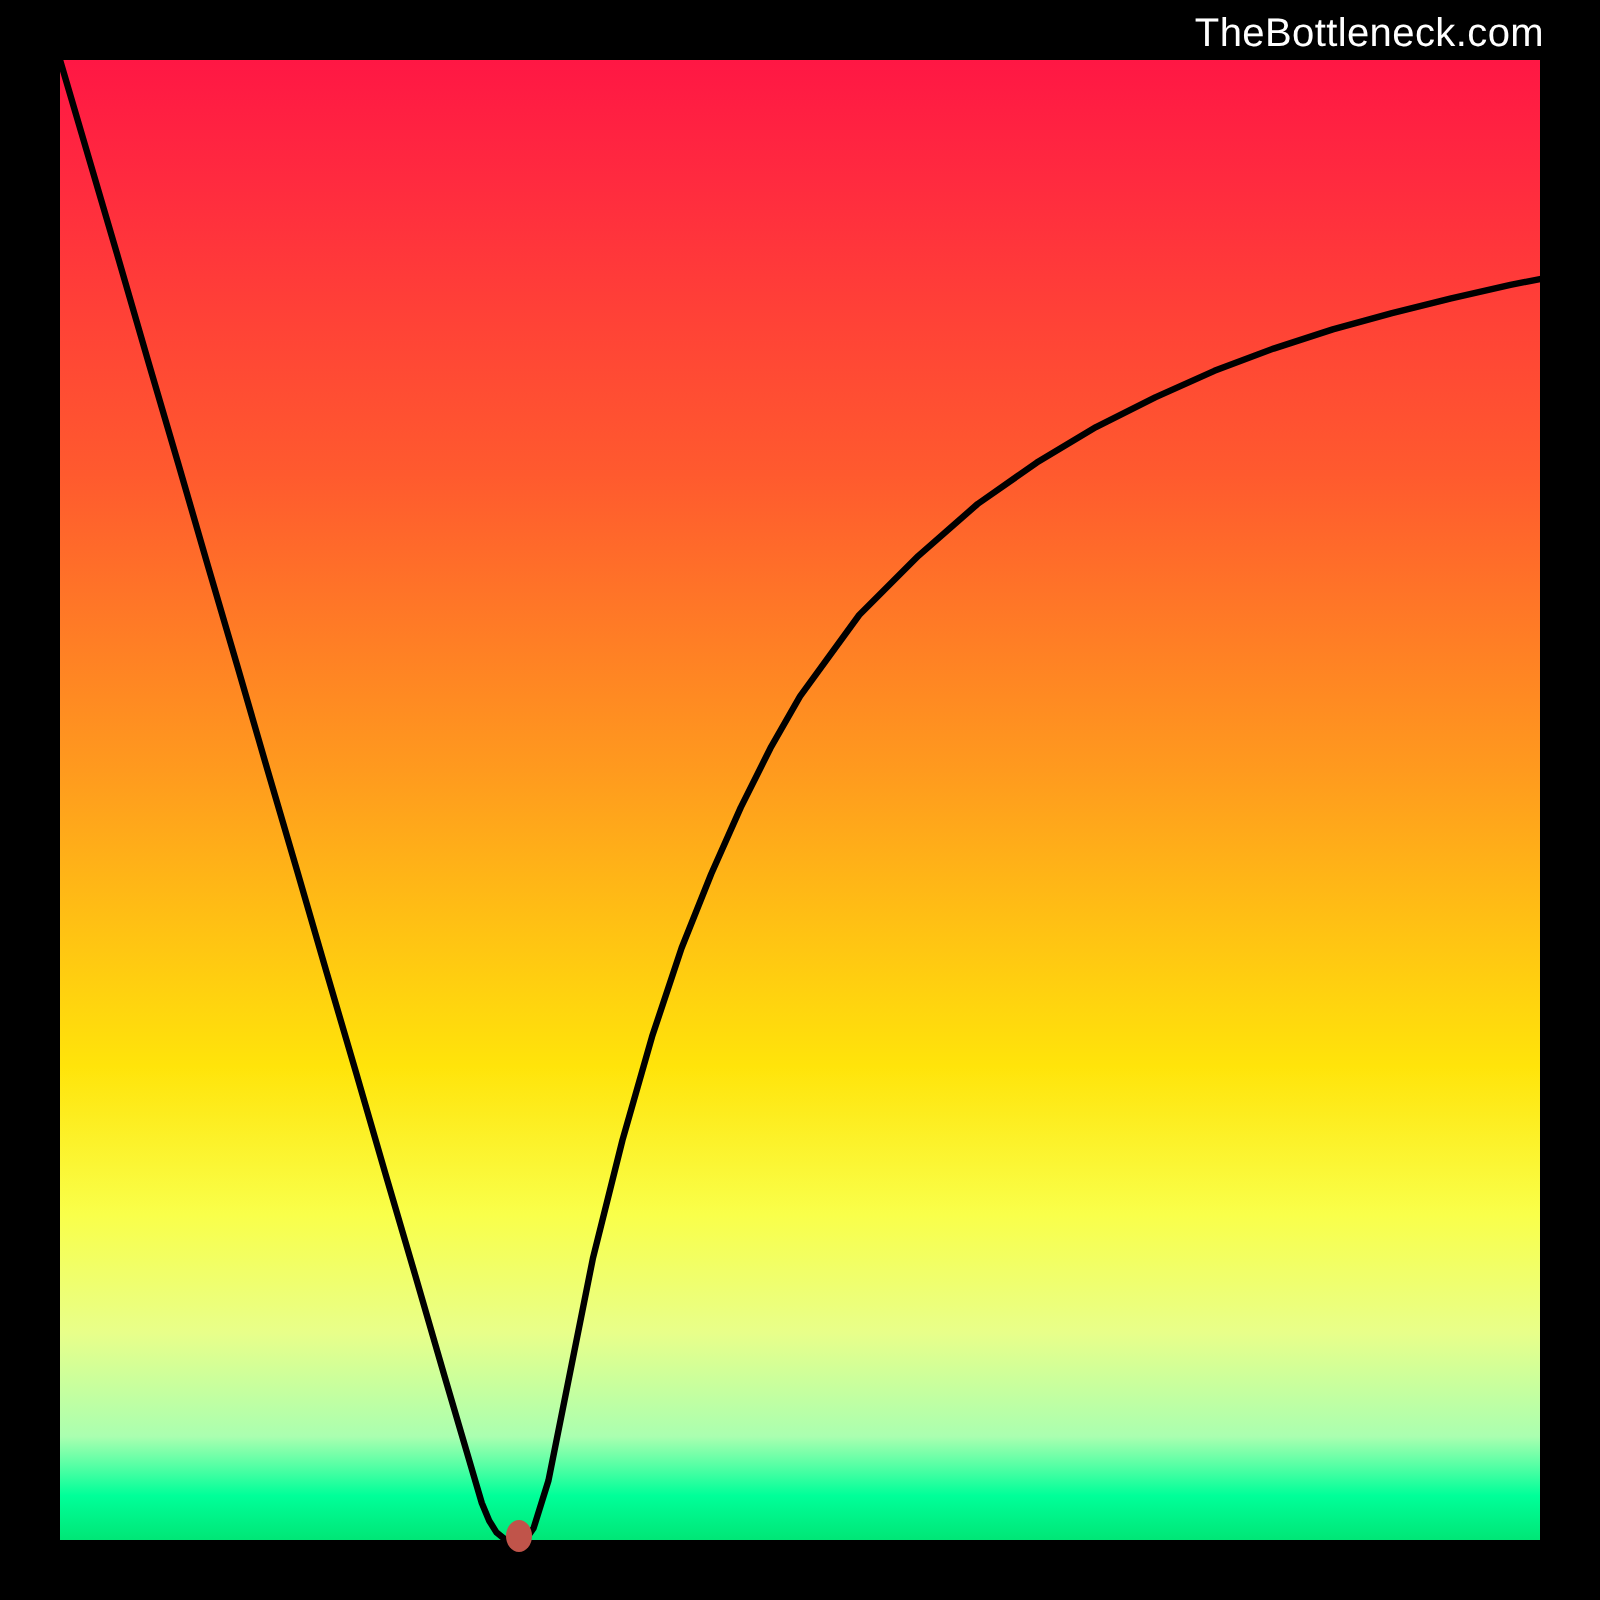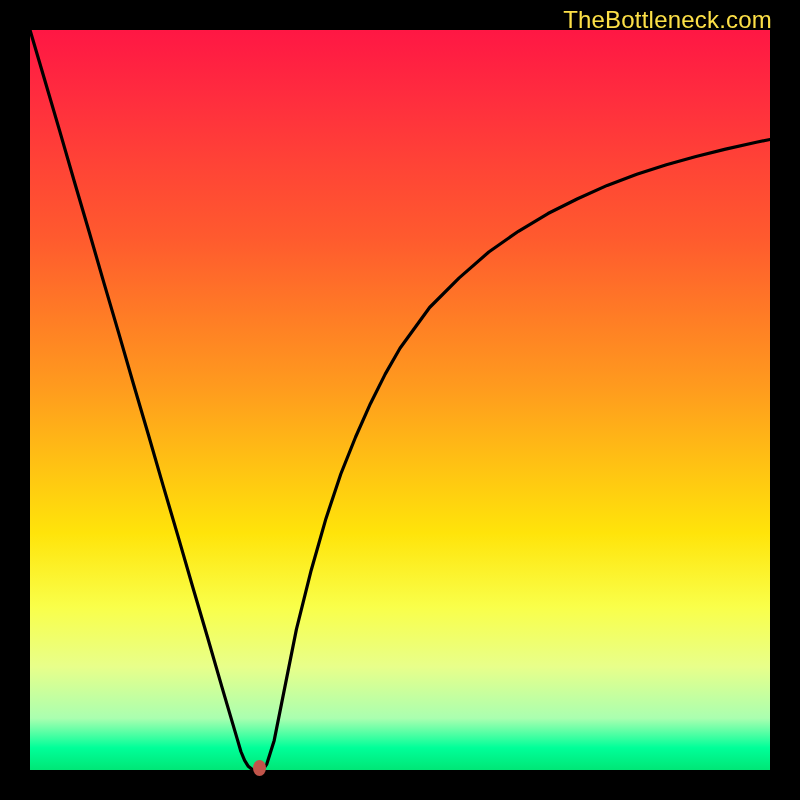--- a/index.html
+++ b/index.html
@@ -43,22 +43,22 @@
     left: 30px;
     top: 30px;
     width: 740px;
     height: 740px;
     overflow: visible;
   }
   .watermark {
     position: absolute;
     top: 6px;
     right: 28px;
-    color: #fde047;
-    font-size: 24px;
+    color: #ffffff;
+    font-size: 20px;
     letter-spacing: 0.2px;
   }
   .marker {
     position: absolute;
     width: 13px;
     height: 16px;
     border-radius: 50% / 50%;
     background: #c0544a;
   }
 </style>

